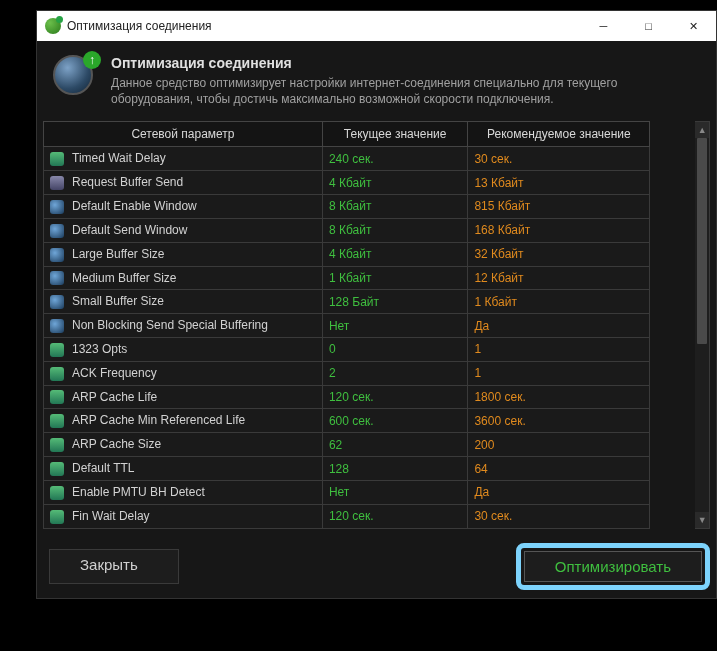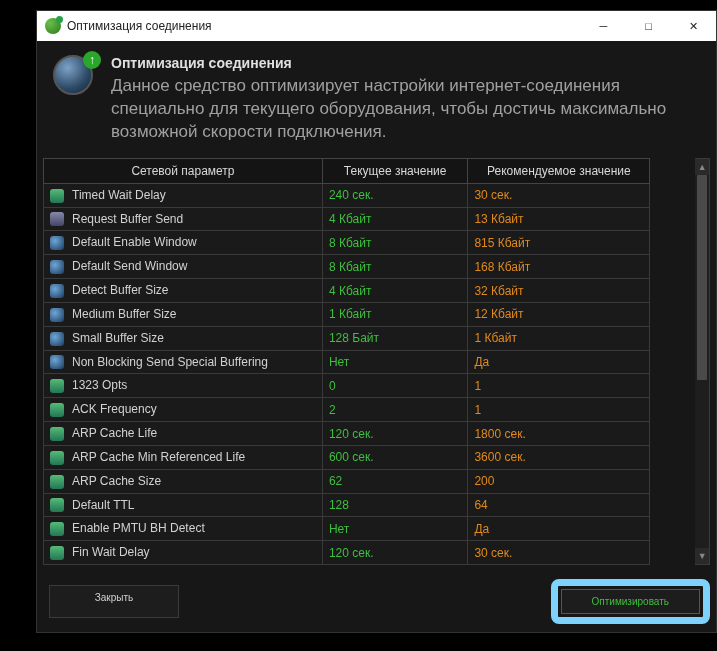--- a/index.html
+++ b/index.html
@@ -56,21 +56,21 @@
     border: 2px solid #555;
   }
   .header-icon .badge {
     position:absolute; right:-4px; top:-4px;
     width:18px; height:18px; border-radius:50%;
     background:#2aa72a; color:#fff; font-size:12px;
     display:flex; align-items:center; justify-content:center;
     font-weight:bold;
   }
   .header-text h2 { color:#e0e0e0; font-size:14px; font-weight:600; margin-bottom:4px; }
-  .header-text p  { color:#a0a0a0; font-size:17px; line-height:1.35; }
+  .header-text p  { color:#a0a0a0; font-size:12px; line-height:1.35; }
   .table-wrap { padding: 0 6px 10px 6px; display:flex;gap:45px; }
   table {
     border-collapse: collapse; width: 100%;
     font-size: 12px; color:#d0d0d0;
   }
   thead th {
     background:#141414; border:1px solid #444;
     padding: 5px 6px; font-weight:400; color:#d8d8d8;
     text-align:center;
   }
@@ -99,27 +99,27 @@
   .sb-btn { height:16px; background:#2a2a2a; color:#888; font-size:9px;
     display:flex; align-items:center; justify-content:center; cursor:pointer; }
   .sb-track { flex:1; position:relative; }
   .sb-thumb { position:absolute; top:0; left:2px; right:2px; height:55%;
     background:#4a4a4a; border-radius:1px; }
   .footer {
     display:flex; justify-content:space-between;
     padding: 10px 12px 14px 12px; background:#171717;
   }
   .btn {
-    min-width:130px; padding:6px 30px; font-size:10px;
+    min-width:130px; padding:6px 30px; font-size:15px;
     background:#1d1d1d; border:1px solid #3a3a3a; color:#d0d0d0;
-    text-align:center; cursor:pointer;
+    cursor:pointer;
   }
   .btn-primary { color:#3fbf3f; border-color:#555; }
   .highlight {
-    border: 7px solid #7dd3fc;
+    border: 5px solid #7dd3fc;
     border-radius: 8px;
     padding: 3px;
     margin: -6px -6px -6px 0;
   }
 </style>
 </head>
 <body>
 
 <div class="window">
 
@@ -171,21 +171,21 @@
               <td class="param"><span class="row-icon ico-glb"></span><span>Default Enable Window</span></td>
               <td class="cur">8 Кбайт</td>
               <td class="rec">815 Кбайт</td>
             </tr>
             <tr>
               <td class="param"><span class="row-icon ico-glb"></span><span>Default Send Window</span></td>
               <td class="cur">8 Кбайт</td>
               <td class="rec">168 Кбайт</td>
             </tr>
             <tr>
-              <td class="param"><span class="row-icon ico-glb"></span><span>Detect Buffer Size</span></td>
+              <td class="param"><span class="row-icon ico-glb"></span><span>Large Buffer Size</span></td>
               <td class="cur">4 Кбайт</td>
               <td class="rec">32 Кбайт</td>
             </tr>
             <tr>
               <td class="param"><span class="row-icon ico-glb"></span><span>Medium Buffer Size</span></td>
               <td class="cur">1 Кбайт</td>
               <td class="rec">12 Кбайт</td>
             </tr>
             <tr>
               <td class="param"><span class="row-icon ico-glb"></span><span>Small Buffer Size</span></td>

